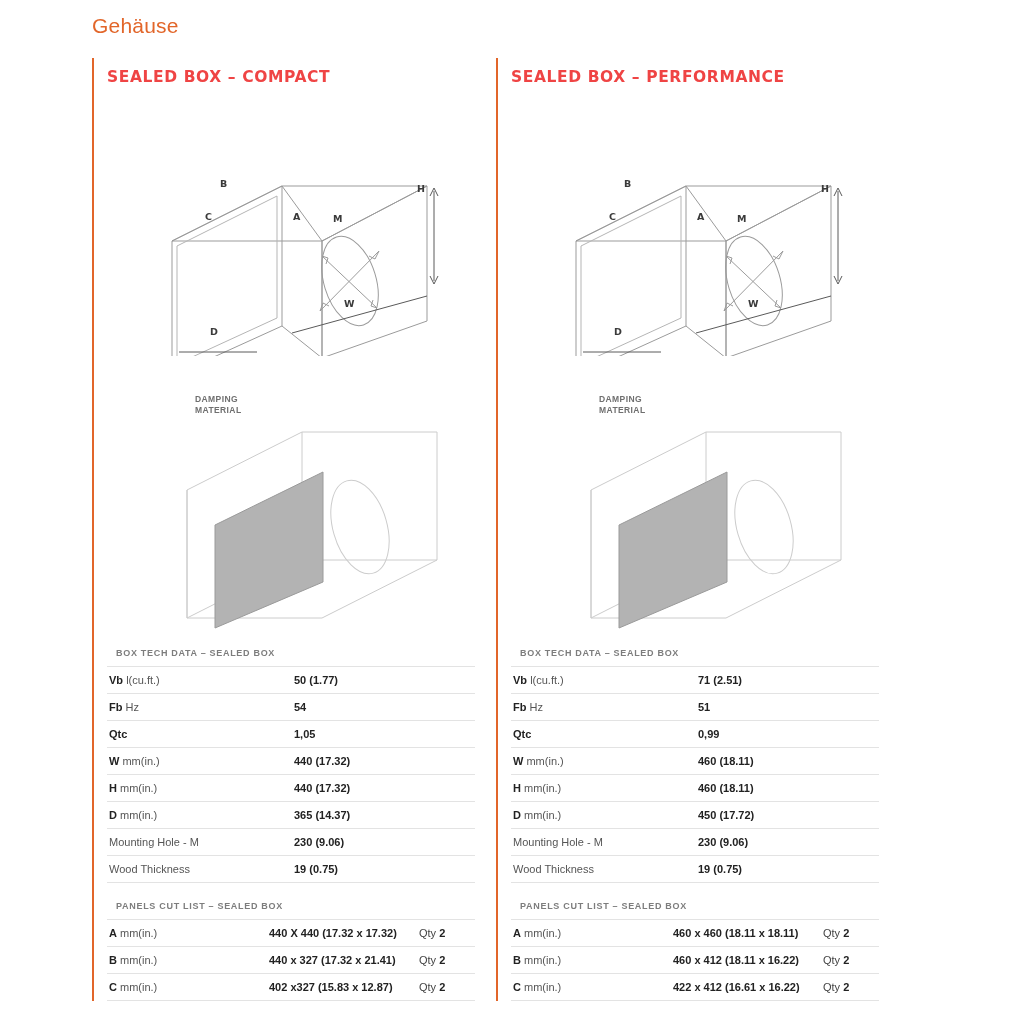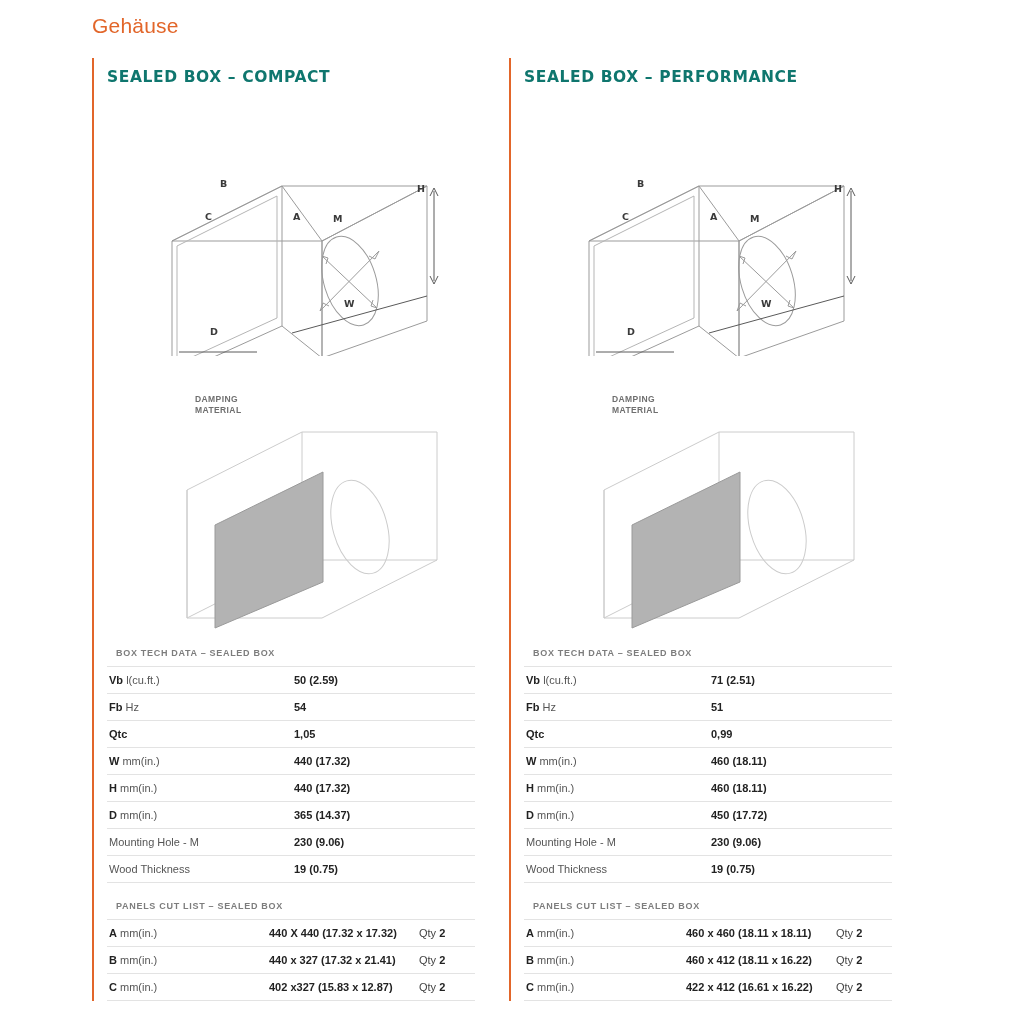--- a/index.html
+++ b/index.html
@@ -33,26 +33,26 @@
     width: 900px;
     display: flex;
     gap: 0px;
   }
   .col {
     width: 404px;
     padding-left: 13px;
     border-left: 2px solid #e2662a;
     position: relative;
   }
-  .col-2 { margin-left: 13px; }
+  .col-2 { margin-left: 0px; }
   .col-title {
     font-size: 15.5px;
     font-weight: 700;
     letter-spacing: 0.6px;
-    color: #0f766e;
+    color: #ef4444;
     margin: 10px 0 0 0;
     font-family: "DejaVu Sans", sans-serif;
   }
   .fig {
     position: relative;
     width: 390px;
     height: 260px;
     margin-top: 10px;
   }
   .fig svg { display: block; }
@@ -192,21 +192,21 @@
           <span>DAMPING</span><br>
           <span>MATERIAL</span>
         </span>
       </div>
 
       <div class="tbl-caption">BOX TECH DATA – SEALED BOX</div>
       <table>
         <tbody>
           <tr>
             <td class="c-label"><b>Vb</b> <span class="unit">l(cu.ft.)</span></td>
-            <td class="c-val">50 (2.59)</td>
+            <td class="c-val">50 (1.77)</td>
           </tr>
           <tr>
             <td class="c-label"><b>Fb</b> <span class="unit">Hz</span></td>
             <td class="c-val">54</td>
           </tr>
           <tr>
             <td class="c-label"><b>Qtc</b> <span class="unit"></span></td>
             <td class="c-val">1,05</td>
           </tr>
           <tr>

